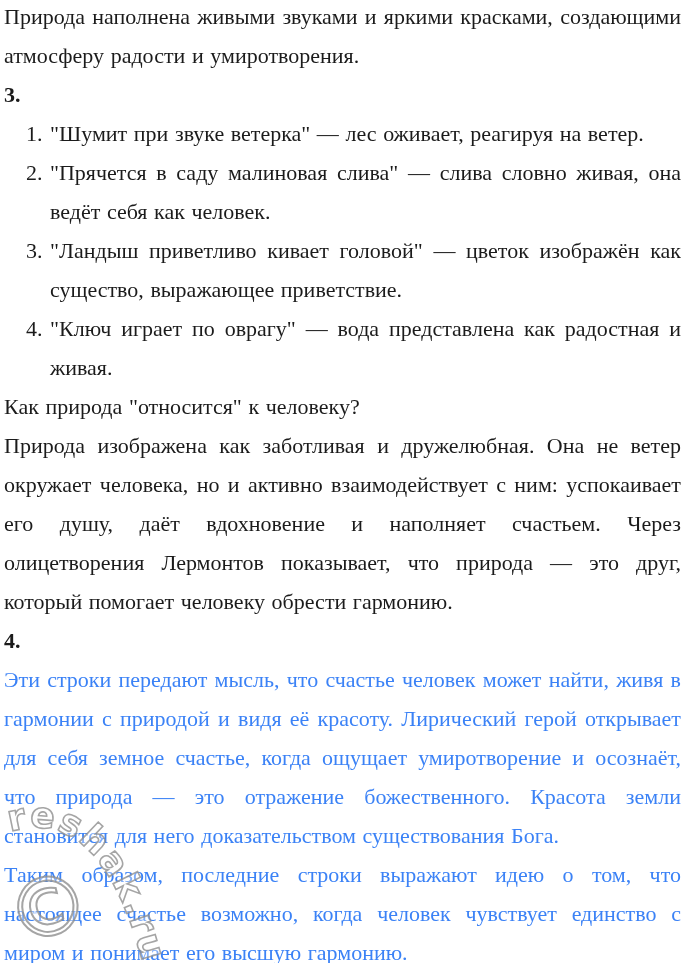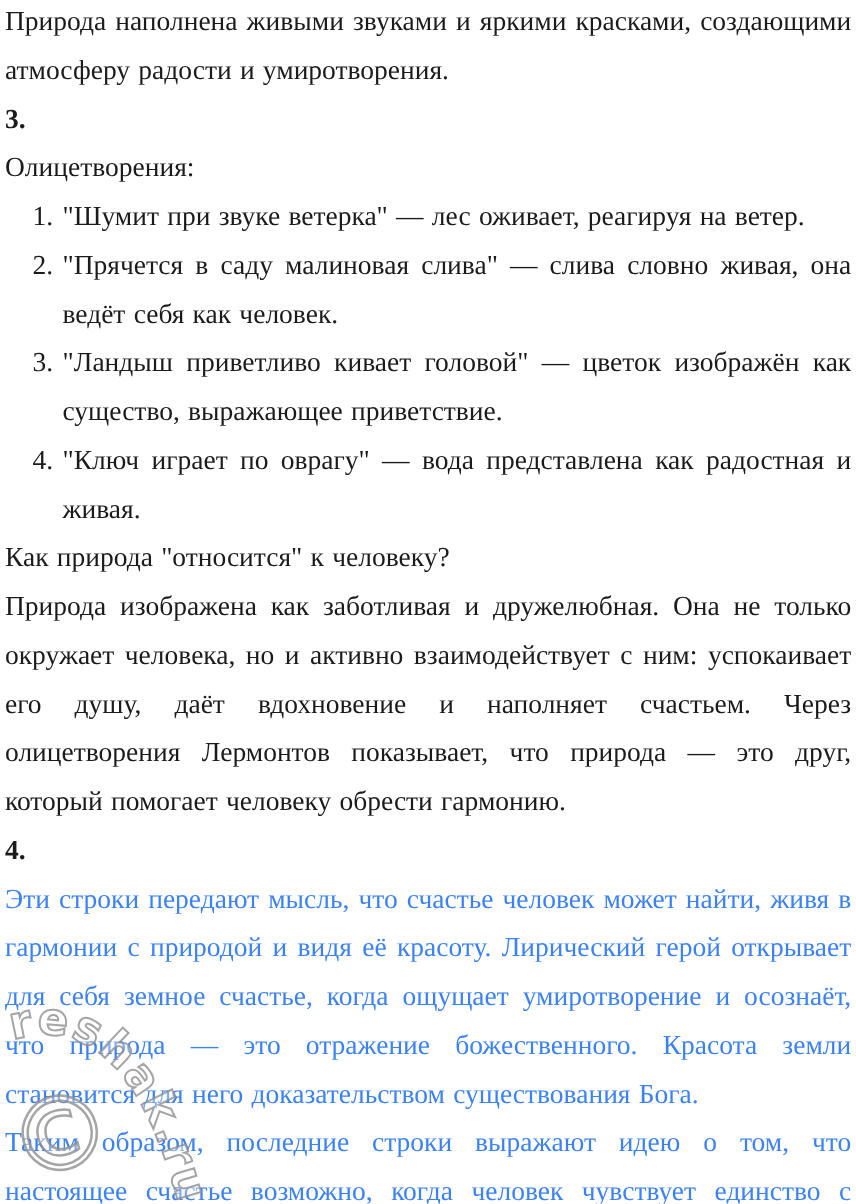--- a/index.html
+++ b/index.html
@@ -49,21 +49,20 @@
 </style>
 </head>
 <body>
 
 <div class="page">
 
   <p class="para">Природа наполнена живыми звуками и яркими красками, создающими атмосферу радости и умиротворения.</p>
 
   <p class="heading">3.</p>
 
-  <p class="para">Олицетворения:</p>
 
   <div class="olist">
     <div class="li">
       <span class="num">1.</span>
       <span class="litext">"Шумит при звуке ветерка" — лес оживает, реагируя на ветер.</span>
     </div>
     <div class="li">
       <span class="num">2.</span>
       <span class="litext">"Прячется в саду малиновая слива" — слива словно живая, она ведёт себя как человек.</span>
     </div>
@@ -72,21 +71,21 @@
       <span class="litext">"Ландыш приветливо кивает головой" — цветок изображён как существо, выражающее приветствие.</span>
     </div>
     <div class="li">
       <span class="num">4.</span>
       <span class="litext">"Ключ играет по оврагу" — вода представлена как радостная и живая.</span>
     </div>
   </div>
 
   <p class="para">Как природа "относится" к человеку?</p>
 
-  <p class="para">Природа изображена как заботливая и дружелюбная. Она не только окружает человека, но и активно взаимодействует с ним: успокаивает его душу, даёт вдохновение и наполняет счастьем. Через олицетворения Лермонтов показывает, что природа — это друг, который помогает человеку обрести гармонию.</p>
+  <p class="para">Природа изображена как заботливая и дружелюбная. Она не ветер окружает человека, но и активно взаимодействует с ним: успокаивает его душу, даёт вдохновение и наполняет счастьем. Через олицетворения Лермонтов показывает, что природа — это друг, который помогает человеку обрести гармонию.</p>
 
   <p class="heading">4.</p>
 
   <p class="para muted">Эти строки передают мысль, что счастье человек может найти, живя в гармонии с природой и видя её красоту. Лирический герой открывает для себя земное счастье, когда ощущает умиротворение и осознаёт, что природа — это отражение божественного. Красота земли становится для него доказательством существования Бога.</p>
 
   <p class="para muted">Таким образом, последние строки выражают идею о том, что настоящее счастье возможно, когда человек чувствует единство с миром и понимает его высшую гармонию.</p>
 
   <svg class="watermark" width="685" height="963" viewBox="0 0 685 963" xmlns="http://www.w3.org/2000/svg">
     <defs>
       <path id="wmArc" d="M 10 832 Q 100 804 142 960" fill="none"></path>

